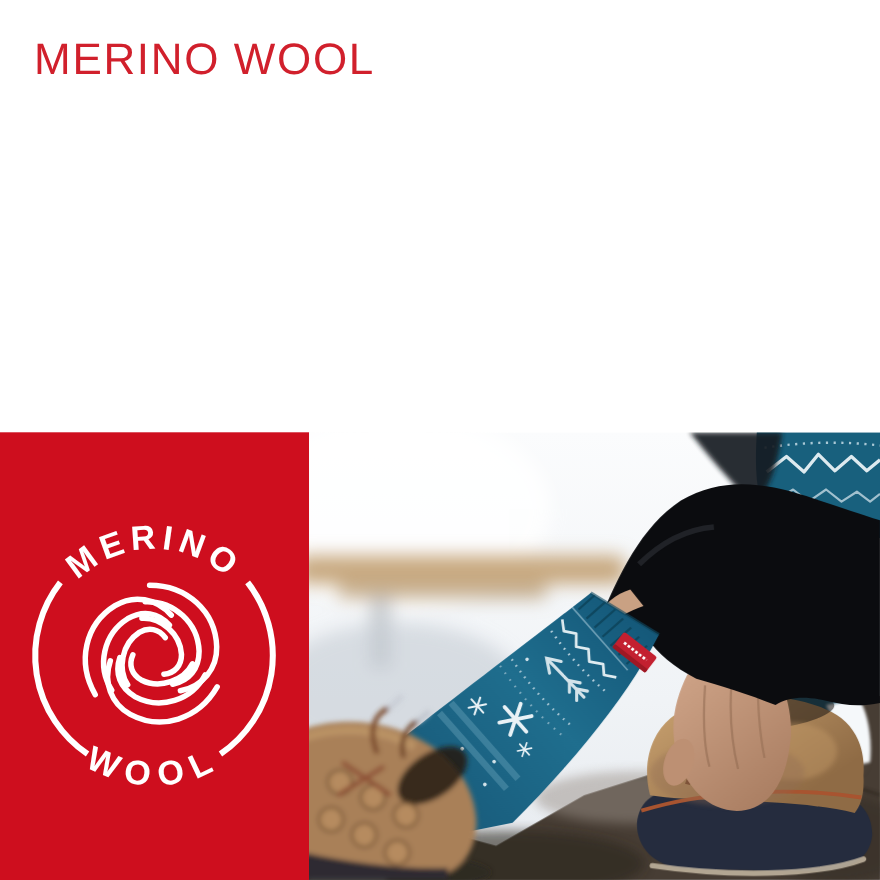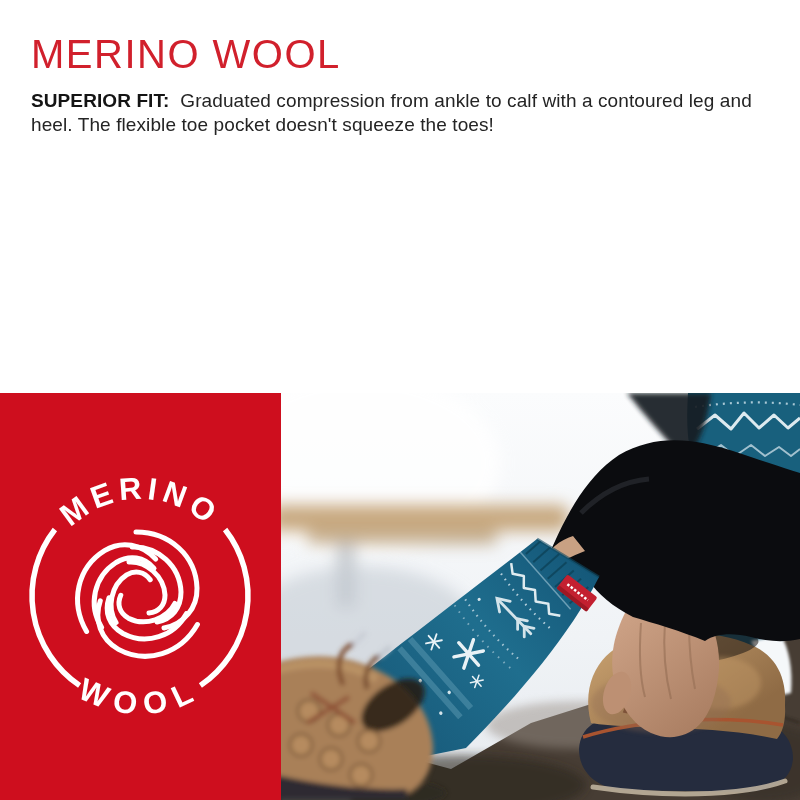--- a/index.html
+++ b/index.html
@@ -17,21 +17,20 @@
 </head>
 <body>
 
 <div class="canvas">
 
   <div class="top">
     <h1 class="title">MERINO WOOL</h1>
 
 
 
-    <p class="feature"><span class="label">SUPERIOR FIT:</span>&nbsp; <span>Graduated compression from ankle to calf with a contoured leg and heel. The flexible toe pocket doesn't squeeze the toes!</span></p>
 
   </div>
 
   <div class="bottom">
 
     <div class="brand-panel">
       <svg viewBox="0 0 281 407" width="281" height="407">
 
         <g stroke="#FFFFFF" stroke-width="5.5" fill="none">
           <path d="M 225.1,136.5 A 108,108 0 0 1 200.4,292.5"></path>

